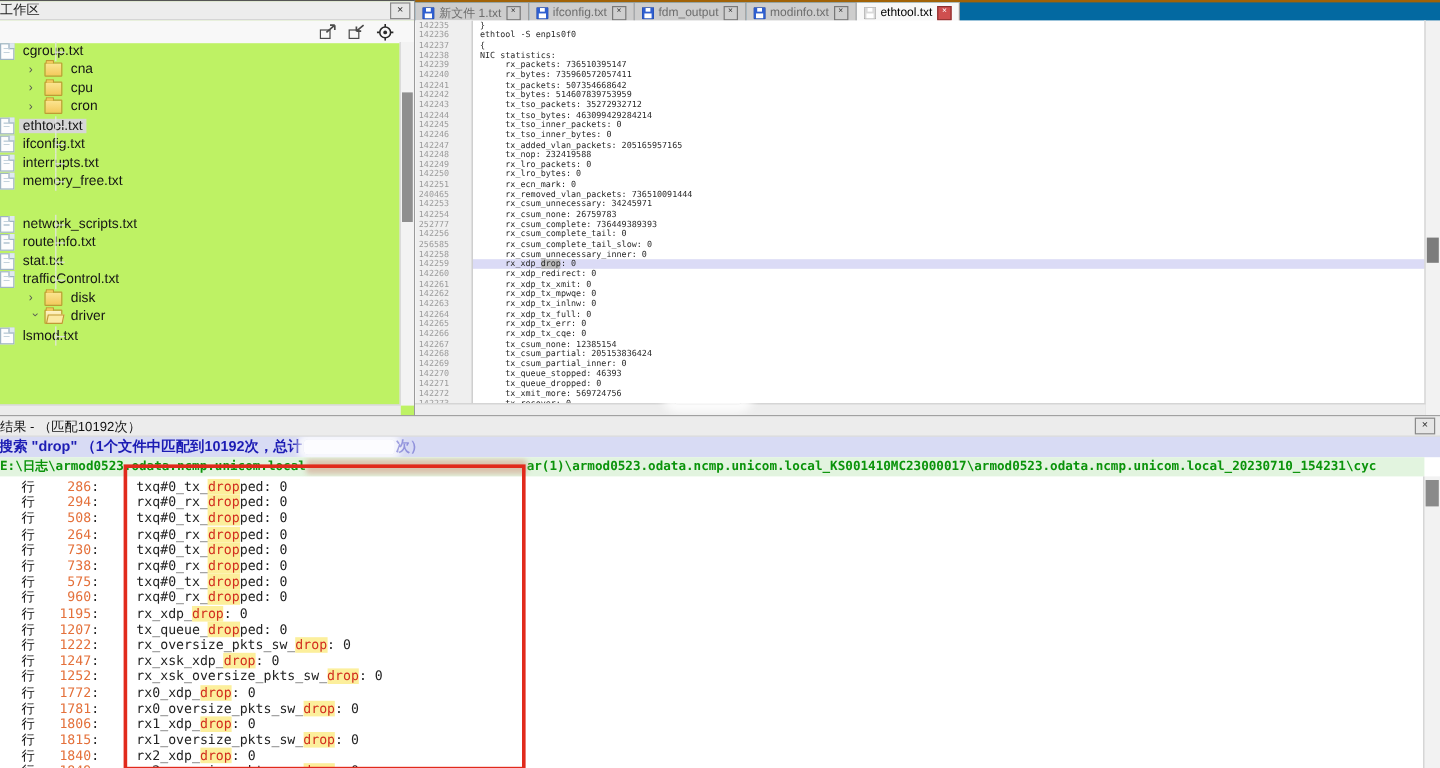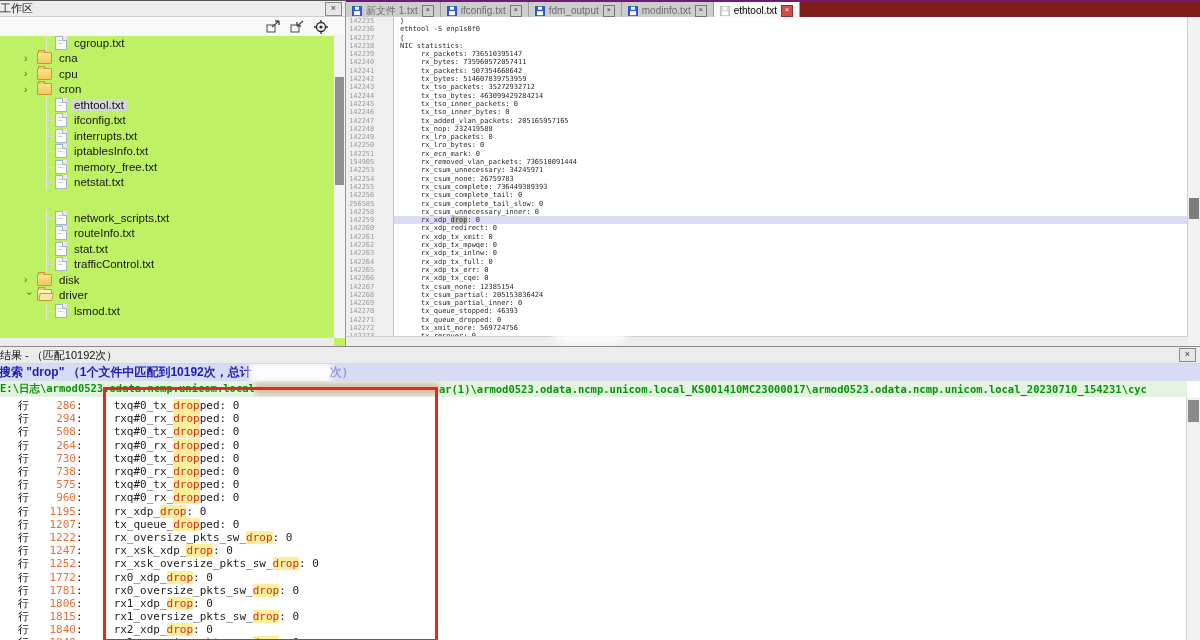--- a/index.html
+++ b/index.html
@@ -11,42 +11,42 @@
   .ws-title{height:15px;background:#ededed;border-bottom:1px solid #cfcfcf;display:flex;align-items:center;font-size:11px;color:#222;padding:0 3px;}
   .ws-title .t{margin-left:-3px;white-space:nowrap;}
   .winx{margin-left:auto;width:15px;height:12px;border:1px solid #8a8a8a;background:#e6e6e6;color:#333;
         font-size:9px;line-height:10px;text-align:center;cursor:default;}
   .ws-tools{height:19px;background:#f8f8f8;display:flex;justify-content:flex-end;align-items:center;gap:9px;padding-right:16px;}
   .tool-ic{width:15px;height:13px;display:inline-block;}
   .tree{position:absolute;top:34px;left:0;right:11px;bottom:9px;overflow:hidden;font-size:11.5px;color:#151515;}
   .trow{height:15.5px;display:flex;align-items:center;position:relative;white-space:nowrap;}
   .trow .chev{position:absolute;left:24px;top:1px;width:10px;color:#555;font-size:10px;line-height:13px;}
   .trow .chev.exp{transform:rotate(90deg);transform-origin:45% 55%;}
-  .pad1{padding-left:37px;} .pad2{padding-left:55px;}
+  .pad1{padding-left:37px;} .pad2{}
   .child::before{content:"";position:absolute;left:46px;top:50%;width:8px;border-top:1px solid #dcdcdc;}
   .child::after{content:"";position:absolute;left:46px;top:0;bottom:0;border-left:1px solid #e4e4e4;}
   .ico{display:inline-block;margin-right:4px;position:relative;flex:0 0 auto;}
   .ico.folder,.ico.folder-open{width:13px;height:10px;background:linear-gradient(#fbe490,#f3c95c);border:1px solid #c09a34;border-radius:1px;}
   .ico.folder::before,.ico.folder-open::before{content:"";position:absolute;top:-3px;left:0;width:5px;height:2px;background:#f3c95c;border:1px solid #c09a34;border-bottom:none;border-radius:1px 1px 0 0;}
   .ico.folder-open{background:linear-gradient(#fdf3c8,#f6d778);}
   .ico.folder-open::after{content:"";position:absolute;left:1px;top:3px;right:-2px;bottom:-1px;background:#fbe9a2;border:1px solid #c09a34;transform:skewX(-12deg);}
   .ico.file{width:10px;height:12px;background:#fdfdfd;border:1px solid #9fb4c4;}
   .ico.file::before{content:"";position:absolute;right:-1px;top:-1px;width:4px;height:4px;background:#dfe9f0;border-left:1px solid #9fb4c4;border-bottom:1px solid #9fb4c4;}
   .ico.file::after{content:"";position:absolute;left:2px;top:3px;width:5px;height:5px;
     background:repeating-linear-gradient(#c4d2dc 0 1px,transparent 1px 3px);}
   .lab{padding:0 3px;}
   .trow.sel .lab{background:#d6d6d6;}
   .tspacer{height:20px;}
   .tree-vscroll{position:absolute;top:34px;right:0;width:11px;bottom:9px;background:#f3f3f3;border-left:1px solid #d5d5d5;}
   .tree-vscroll .thumb{position:absolute;left:1px;right:1px;top:42px;height:108px;background:#8f8f8f;}
   .tree-hscroll{position:absolute;left:0;right:11px;bottom:0;height:9px;background:#ececec;border-top:1px solid #d5d5d5;}
 
   
   .ed{position:absolute;left:346px;top:0;right:0;height:346px;background:#fff;}
-  .tabs{height:17px;background:#7f1d1d;border-top:2px solid #701a75;display:flex;align-items:stretch;}
+  .tabs{height:17px;background:#0369a1;border-top:2px solid #a16207;display:flex;align-items:stretch;}
   .tab{display:flex;align-items:center;gap:4px;padding:0 6px;font-size:10px;color:#6d6d6d;
        background:#cdcdcd;border-right:1px solid #9d9d9d;white-space:nowrap;cursor:default;}
   .tab.active{background:#f8f8f8;color:#000;}
   .tab .fl{width:10px;height:10px;}
   .tab .x{width:10px;height:10px;border:1px solid #777;background:#cfcfcf;color:#333;font-size:7px;line-height:8px;text-align:center;}
   .tab.active .x{background:#cf4f4f;border-color:#8d2f2f;color:#fff;}
   .edbody{position:absolute;top:17px;left:0;right:12px;bottom:9px;display:flex;overflow:hidden;background:#fff;justify-content:space-between;}
   .gutter{width:47px;background:#efefef;border-right:1px solid #c6c6c6;color:#9b9b9b;
           font:7px "DejaVu Sans Mono",monospace;flex:0 0 auto;}
   .gutter div{height:8.3px;line-height:8.4px;padding-left:3px;}
@@ -143,29 +143,21 @@
         <div class="trow pad2 child">
           <span class="ico file"></span>
           <span class="lab">ifconfig.txt</span>
         </div>
         <div class="trow pad2 child">
           <span class="ico file"></span>
           <span class="lab">interrupts.txt</span>
         </div>
         <div class="trow pad2 child">
           <span class="ico file"></span>
-          <span class="lab">iptablesInfo.txt</span>
-        </div>
-        <div class="trow pad2 child">
-          <span class="ico file"></span>
           <span class="lab">memory_free.txt</span>
-        </div>
-        <div class="trow pad2 child">
-          <span class="ico file"></span>
-          <span class="lab">netstat.txt</span>
         </div>
         <div class="tspacer"></div>
         <div class="trow pad2 child">
           <span class="ico file"></span>
           <span class="lab">network_scripts.txt</span>
         </div>
         <div class="trow pad2 child">
           <span class="ico file"></span>
           <span class="lab">routeInfo.txt</span>
         </div>
@@ -268,24 +260,24 @@
           <div>142242</div>
           <div>142243</div>
           <div>142244</div>
           <div>142245</div>
           <div>142246</div>
           <div>142247</div>
           <div>142248</div>
           <div>142249</div>
           <div>142250</div>
           <div>142251</div>
-          <div>194905</div>
+          <div>240465</div>
           <div>142253</div>
           <div>142254</div>
-          <div>142255</div>
+          <div>252777</div>
           <div>142256</div>
           <div>256585</div>
           <div>142258</div>
           <div>142259</div>
           <div>142260</div>
           <div>142261</div>
           <div>142262</div>
           <div>142263</div>
           <div>142264</div>
           <div>142265</div>

